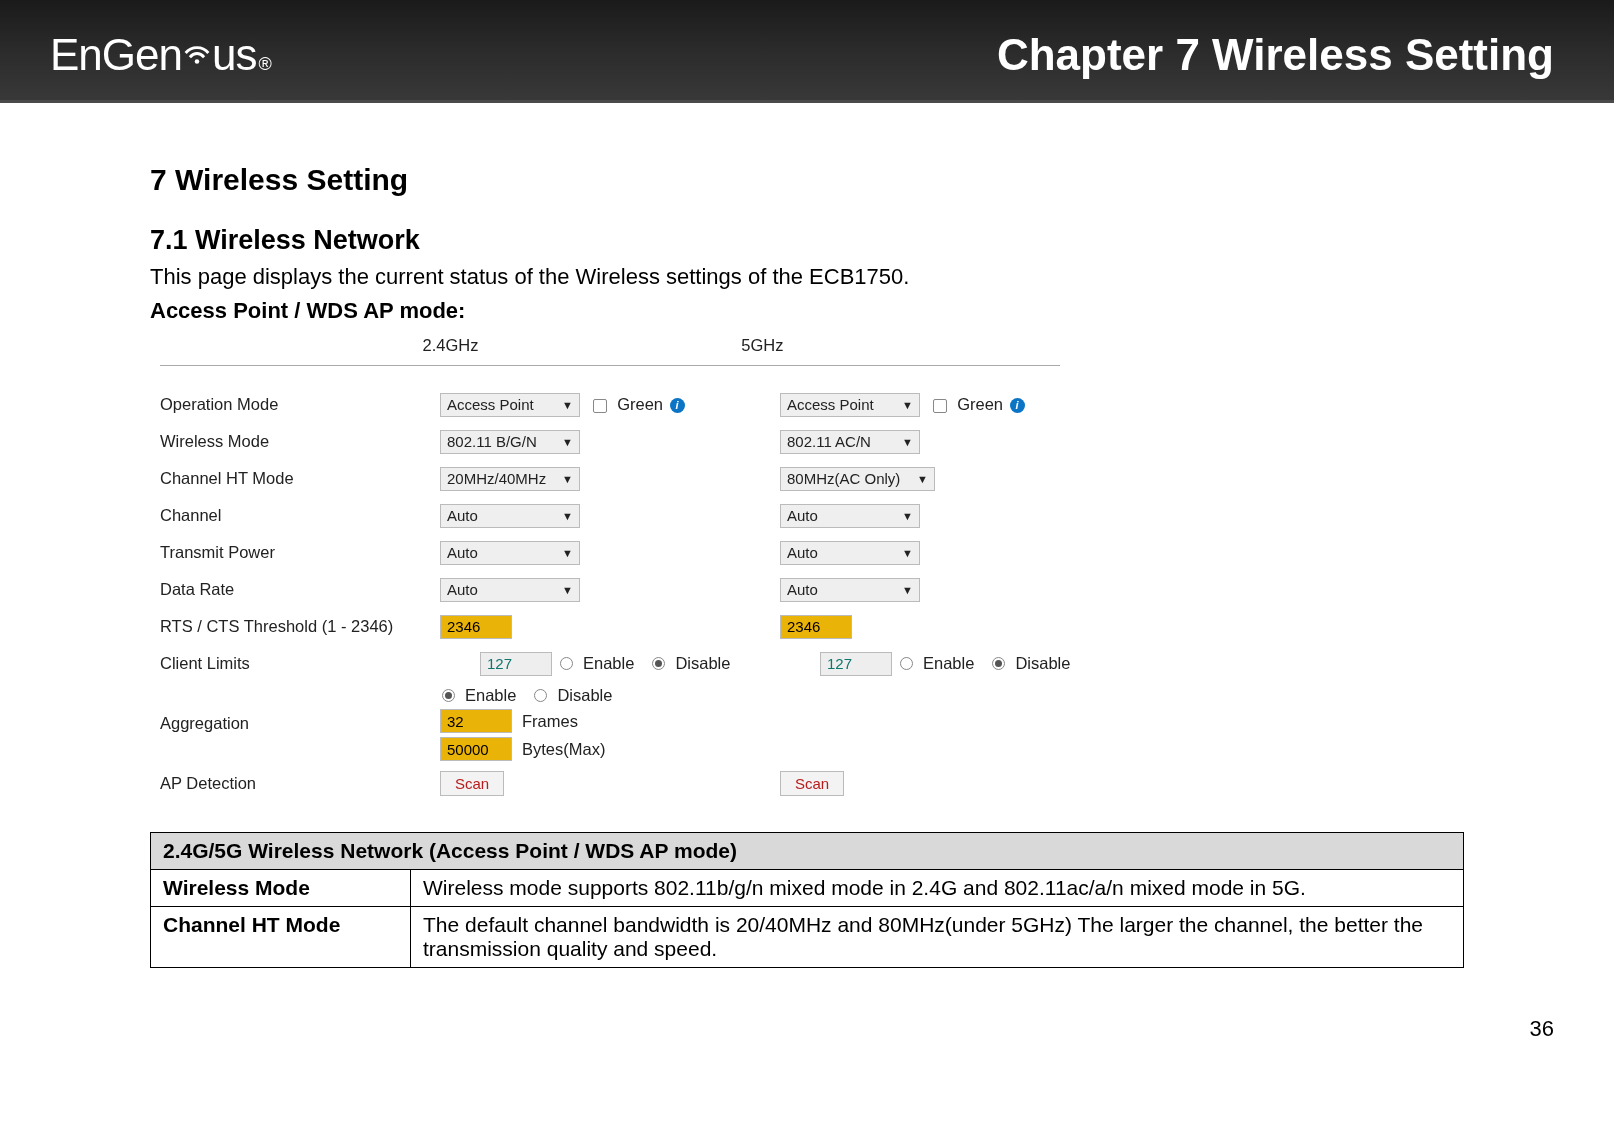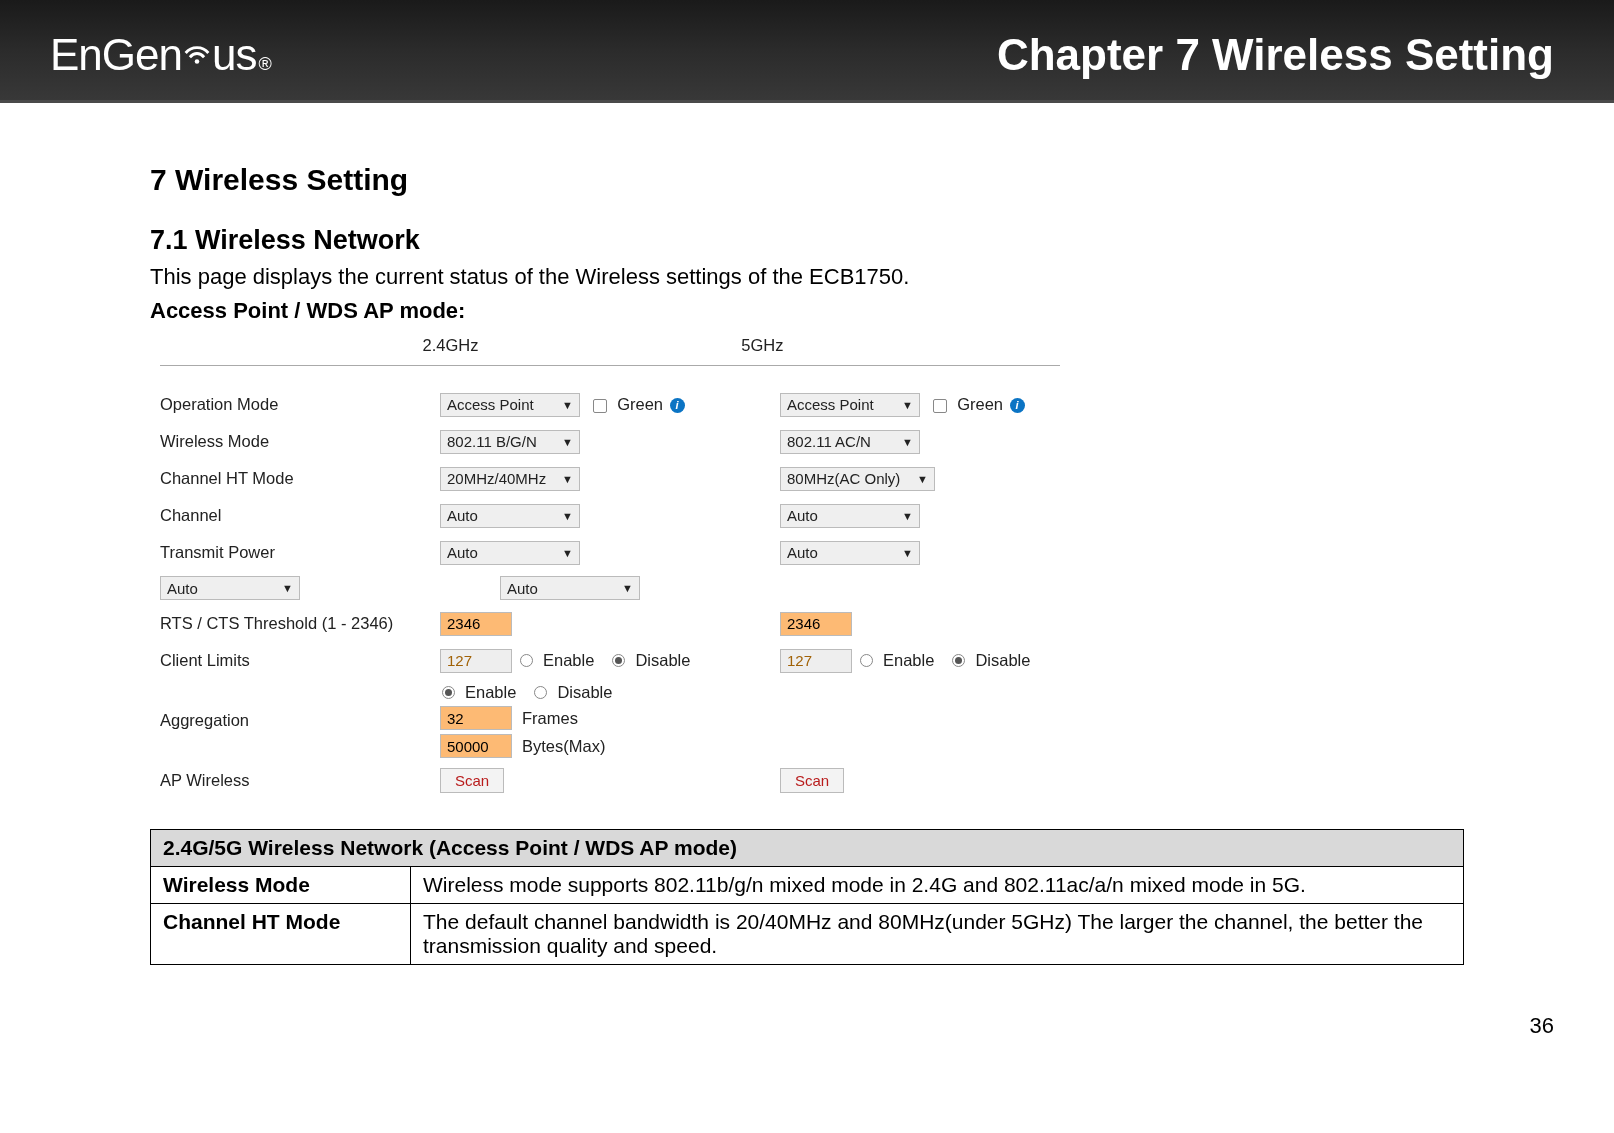--- a/index.html
+++ b/index.html
@@ -98,23 +98,23 @@
     width: 140px;
     margin-right: 8px;
   }
   .sel .caret { font-size: 11px; }
   .txt-in {
     border: 1px solid #bbb;
     height: 24px;
     width: 72px;
     padding: 0 6px;
     font-size: 15px;
-    background: #fdba74;
-  }
-  .txt-in.dis { background: #eee; color:#a16207; }
+    background: #eab308;
+  }
+  .txt-in.dis { background: #eee; color:#0f766e;margin-left:40px; }
   .cb {
     display:inline-block;
     width:14px; height:14px;
     border:1px solid #888;
     border-radius:2px;
     vertical-align:middle;
     margin-right:4px;
     background:#fff;
   }
   .rb {
@@ -298,20 +298,21 @@
       </div>
       <div class="col-5">
         <span class="sel">
           <span>Auto</span>
             <span class="caret">▼</span>
         </span>
       </div>
     </div>
 
     <div class="form-row">
+      <div class="col-label">Data Rate</div>
       <div class="col-24">
         <span class="sel">
           <span>Auto</span>
             <span class="caret">▼</span>
         </span>
       </div>
       <div class="col-5">
         <span class="sel">
           <span>Auto</span>
             <span class="caret">▼</span>
@@ -364,21 +365,21 @@
           <div class="agg-line">
             <input class="txt-in" value="50000" style="">
             <span>Bytes(Max)</span>
           </div>
         </div>
       </div>
       <div class="col-5"></div>
     </div>
 
     <div class="form-row">
-      <div class="col-label">AP Wireless</div>
+      <div class="col-label">AP Detection</div>
       <div class="col-24">
         <span class="btn">Scan</span>
       </div>
       <div class="col-5">
         <span class="btn">Scan</span>
       </div>
     </div>
 
   </div>
 

